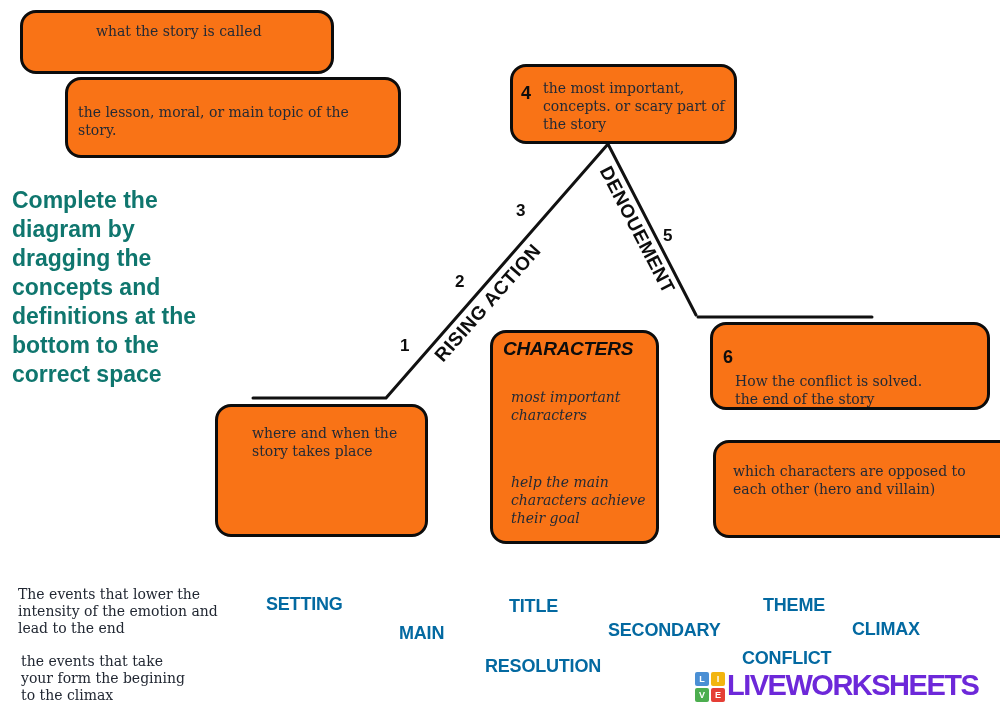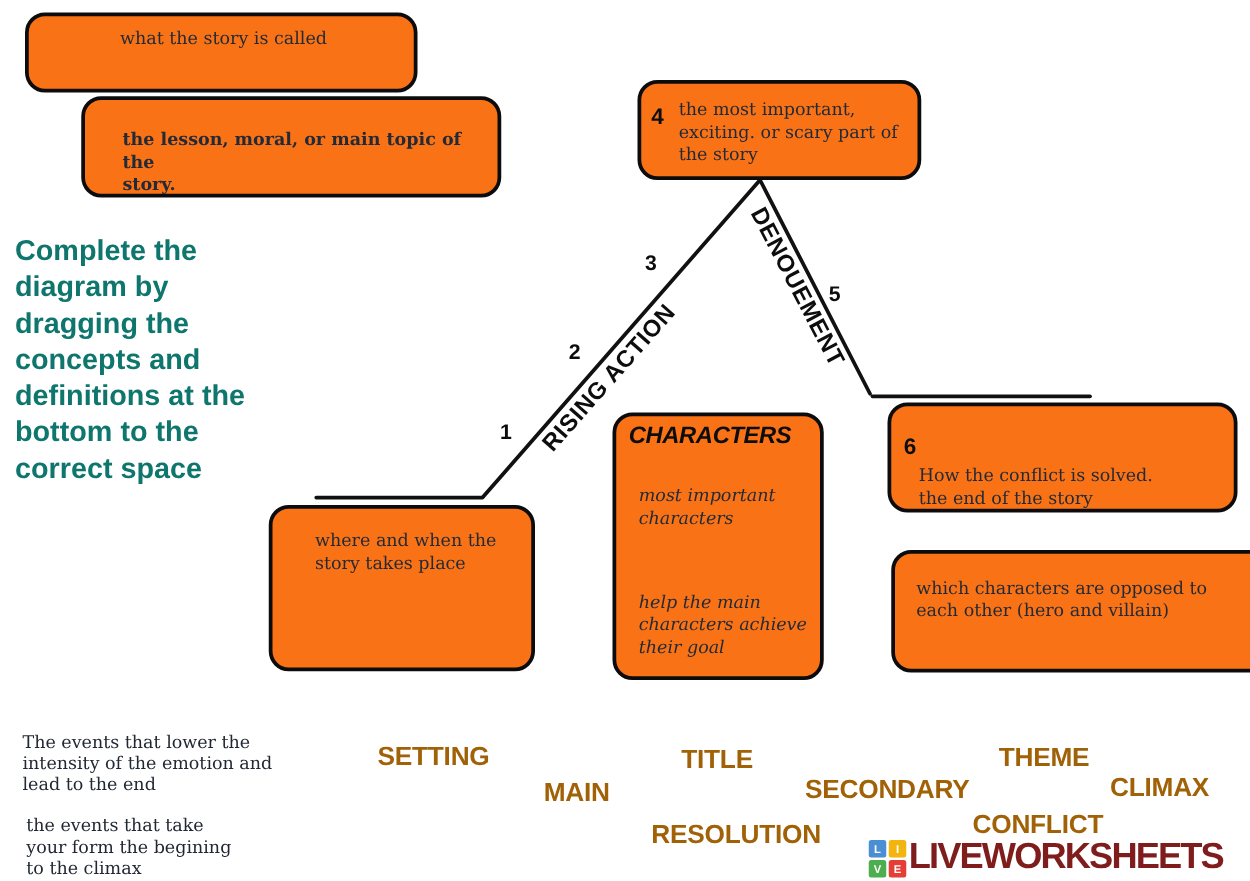--- a/index.html
+++ b/index.html
@@ -37,22 +37,22 @@
   }
   
   .char-title{position:absolute;left:10px;top:5px;font-weight:800;font-size:19px;color:#0d0d0d;letter-spacing:-0.3px;}
   
   .loose-def{
     position:absolute;font-family:"DejaVu Serif",serif;font-size:14px;
     color:#222833;line-height:1.2;white-space:pre-line;
   }
   
   .bank-word{
-    position:absolute;font-weight:800;font-size:21px;color:#a16207;
-    letter-spacing:-0.2px;white-space:nowrap;cursor:grab;z-index:3;margin-left:36px;
+    position:absolute;font-weight:800;font-size:18px;color:#0369a1;
+    letter-spacing:-0.2px;white-space:nowrap;cursor:grab;z-index:3;
   }
   
   .logo{position:absolute;left:695px;top:669px;display:flex;align-items:flex-start;z-index:3;}
   .logo-squares{display:grid;grid-template-columns:14px 14px;grid-template-rows:14px 14px;gap:2px;margin-top:3px;}
   .logo-sq{width:14px;height:14px;border-radius:2px;color:#fff;font-weight:800;font-size:9px;
     display:flex;align-items:center;justify-content:center;}
   .logo-text{font-weight:800;font-size:29px;letter-spacing:-1.5px;line-height:33px;margin-left:2px;}
 </style>
 </head>
 <body>
@@ -70,28 +70,28 @@
 concepts and
 definitions at the
 bottom to the
 correct space</div>
 
   <div class="defbox" style="left:20px;top:10px;width:314px;height:64px;">
     <div class="deftext" style="left:73px;top:10px;">what the story is called</div>
   </div>
 
   <div class="defbox" style="left:65px;top:77px;width:336px;height:81px;">
-    <div class="deftext" style="left:30px;top:24px;font-weight:bold;">the lesson, moral, or main topic of the
+    <div class="deftext" style="left:10px;top:24px;">the lesson, moral, or main topic of the
 story.</div>
   </div>
 
   <div class="defbox" style="left:510px;top:64px;width:227px;height:80px;">
     <span class="boxnum" style="left:8px;top:16px;">4</span>
     <div class="deftext" style="left:30px;top:13px;">the most important,
-exciting. or scary part of
+concepts. or scary part of
 the story</div>
   </div>
 
   <div class="slope-label slope-rising">RISING ACTION</div>
   <div class="slope-label slope-falling">DENOUEMENT</div>
 
   <span class="linenum" style="left:400px;top:336px;">1</span>
   <span class="linenum" style="left:455px;top:272px;">2</span>
   <span class="linenum" style="left:516px;top:201px;">3</span>
   <span class="linenum" style="left:663px;top:226px;">5</span>
@@ -137,16 +137,16 @@
   <div class="bank-word" style="left:763px;top:595px;">THEME</div>
   <div class="bank-word" style="left:852px;top:619px;">CLIMAX</div>
 
   <div class="logo">
     <div class="logo-squares">
       <div class="logo-sq" style="background: rgb(74, 143, 212);">L</div>
       <div class="logo-sq" style="background: rgb(242, 181, 15);">I</div>
       <div class="logo-sq" style="background: rgb(76, 174, 79);">V</div>
       <div class="logo-sq" style="background: rgb(229, 62, 54);">E</div>
     </div>
-    <div class="logo-text" style="color: #7f1d1d;">LIVEWORKSHEETS</div>
+    <div class="logo-text" style="color: #6d28d9;">LIVEWORKSHEETS</div>
   </div>
 
 </div>
 
 </body></html>

